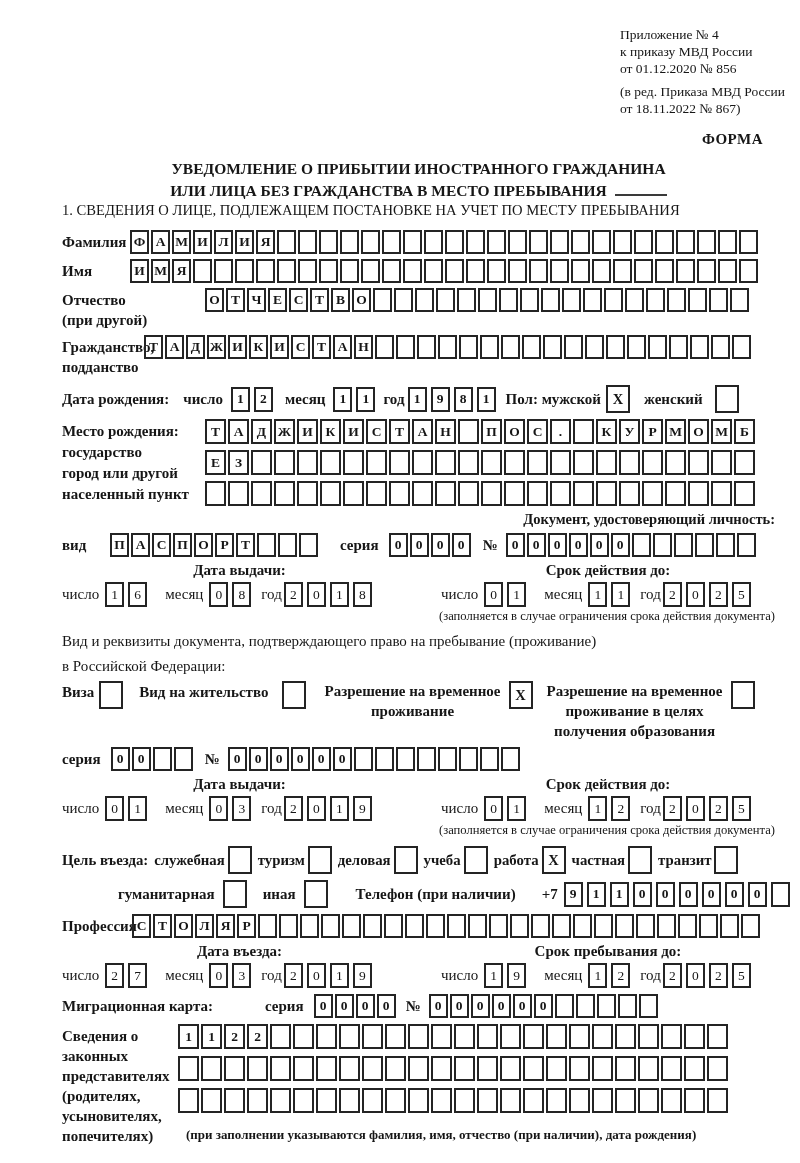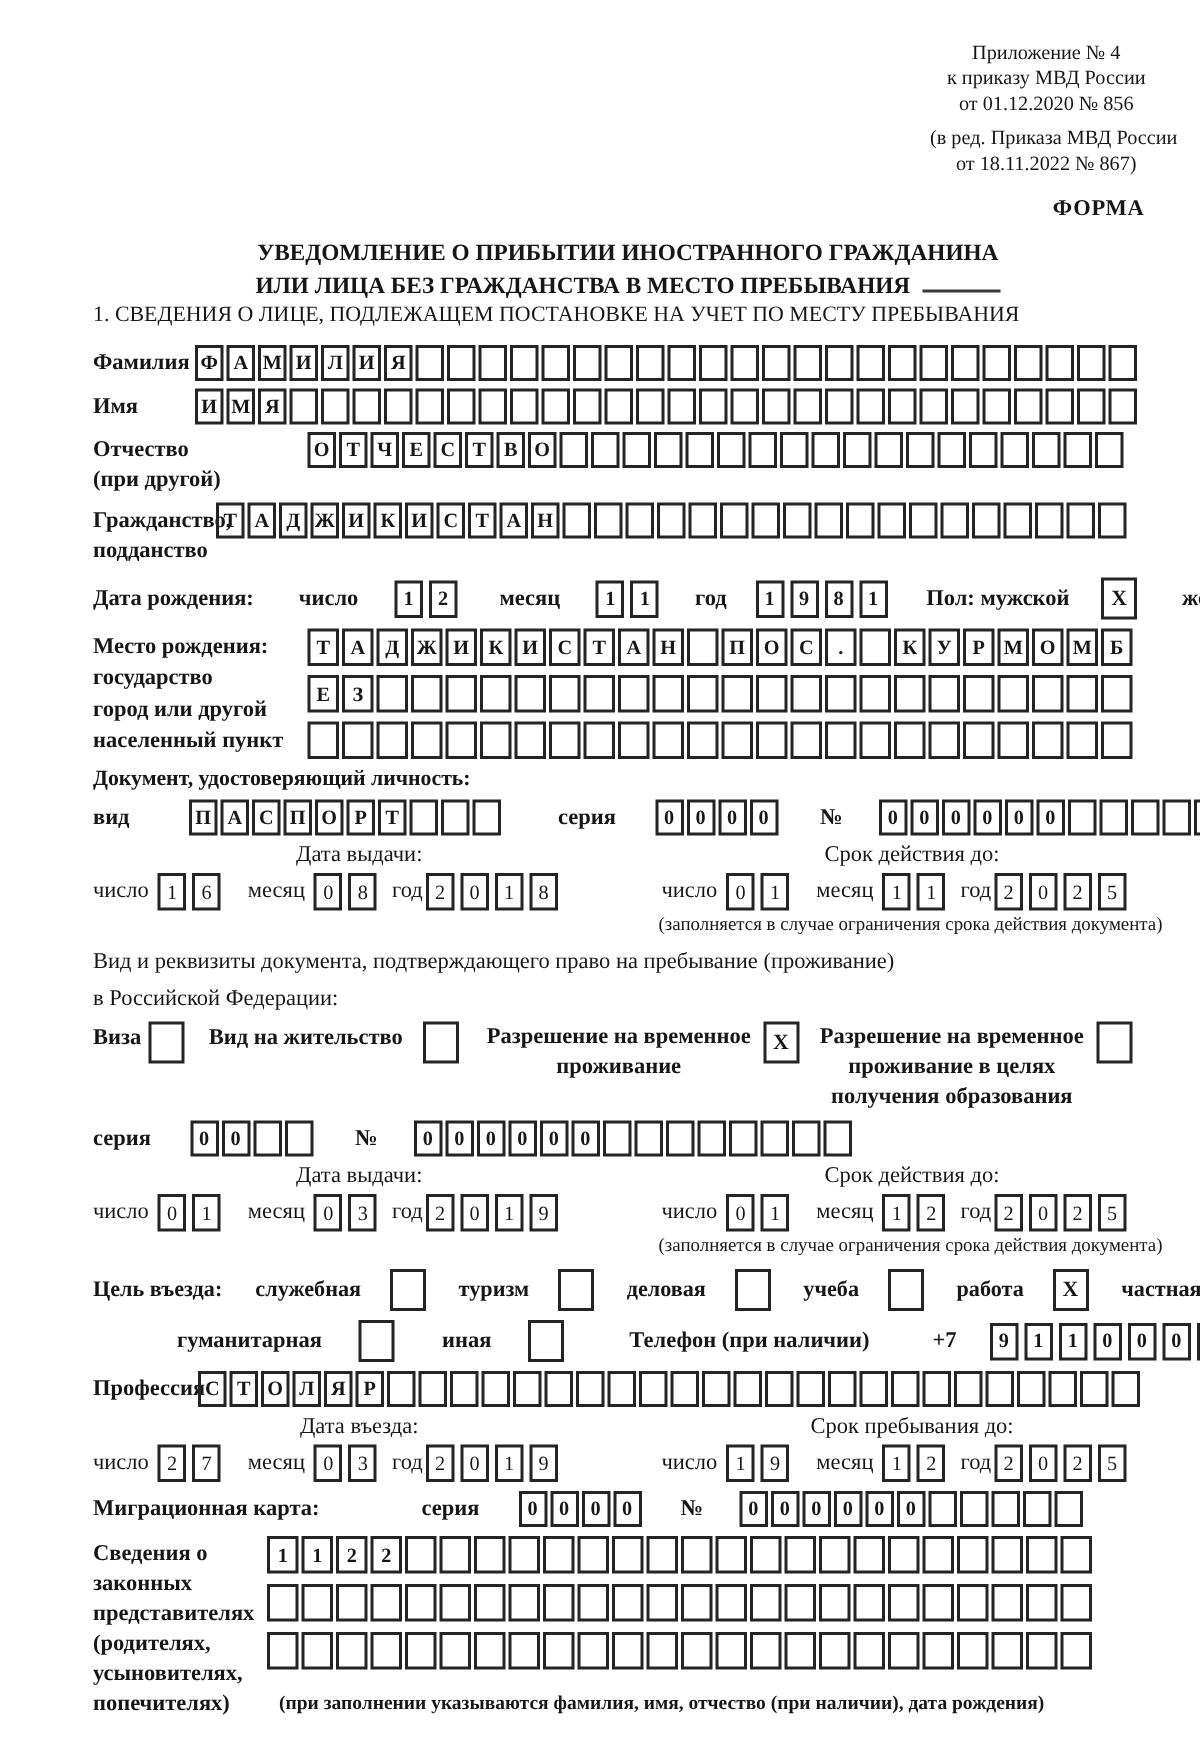--- a/index.html
+++ b/index.html
@@ -3,41 +3,41 @@
 <meta charset="utf-8">
 <style>
   html,body{margin:0;padding:0;background:#fff;}
   .page{
     position:relative;width:800px;height:1163px;overflow:hidden;box-sizing:border-box;
     background:#fff;color:#161616;
     font-family:"Liberation Serif","DejaVu Serif",serif;font-size:15px;
     padding:26px 25px 0 62px;
   }
   .hdr{margin-left:558px;font-size:13.5px;line-height:17px;}
-  .hdr div{white-space:nowrap;text-align:center;}
+  .hdr div{white-space:nowrap;}
   .hdr-sub{margin-top:6px;}
   .forma{font-weight:bold;text-align:right;padding-right:12px;margin-top:14px;font-size:15px;letter-spacing:.5px;}
   .title{margin-top:10px;text-align:center;font-weight:bold;font-size:15.5px;line-height:22px;white-space:nowrap;}
   .blank-line{display:inline-block;width:52px;height:13px;border-bottom:2px solid #3a3a3a;margin-left:8px;}
   .sect{margin-top:0;font-weight:normal;font-size:14.6px;white-space:nowrap;}
   .row{display:flex;align-items:flex-start;margin-top:5px;font-weight:bold;}
-  .row.mid{align-items:center;gap:16px;}
+  .row.mid{align-items:center;}
   .lbl{flex:none;line-height:20px;padding-top:2px;}
   .cells{display:flex;gap:2px;flex:none;}
   .cell{flex:none;width:15px;height:20px;border:2px solid #242424;display:flex;align-items:center;justify-content:center;font-size:13.5px;line-height:20px;}
   .cells.wide{gap:2px;}
   .cells.wide .cell{width:17px;height:21px;}
   .cells.date{gap:4px;}
   .cells.date .cell{height:21px;}
   .box{flex:none;display:inline-flex;width:20px;height:24px;border:2px solid #242424;align-items:center;justify-content:center;font-size:14.5px;}
-  .center-bold{margin-top:5px;text-align:left;font-weight:bold;font-size:14.5px;}
+  .center-bold{margin-top:5px;text-align:right;font-weight:bold;font-size:14.5px;}
   .dgrp{display:flex;margin-top:5px;}
   .dcol-l{width:355px;flex:none;}
   .dcol-r{flex:1;padding-left:24px;}
-  .dhead{text-align:center;margin-bottom:3px;white-space:nowrap;}
+  .dhead{text-align:center;margin-bottom:3px;white-space:nowrap;font-weight:bold;}
   .dline{display:flex;align-items:center;white-space:nowrap;}
   .dline .u{margin-right:6px;}
   .dline .grp{margin-right:10px;}
   .dfoot{font-size:12.6px;text-align:right;margin-top:2px;white-space:nowrap;}
   .intro{margin-top:5px;line-height:25px;white-space:nowrap;}
   .optblock{text-align:center;line-height:20px;white-space:nowrap;}
   .purpose{white-space:nowrap;font-size:14.8px;}
   .purpose .po{margin-left:6px;margin-right:3px;}
   .repfoot{font-size:13px;margin-top:14px;margin-left:8px;white-space:nowrap;}
   .nw{white-space:nowrap;}

